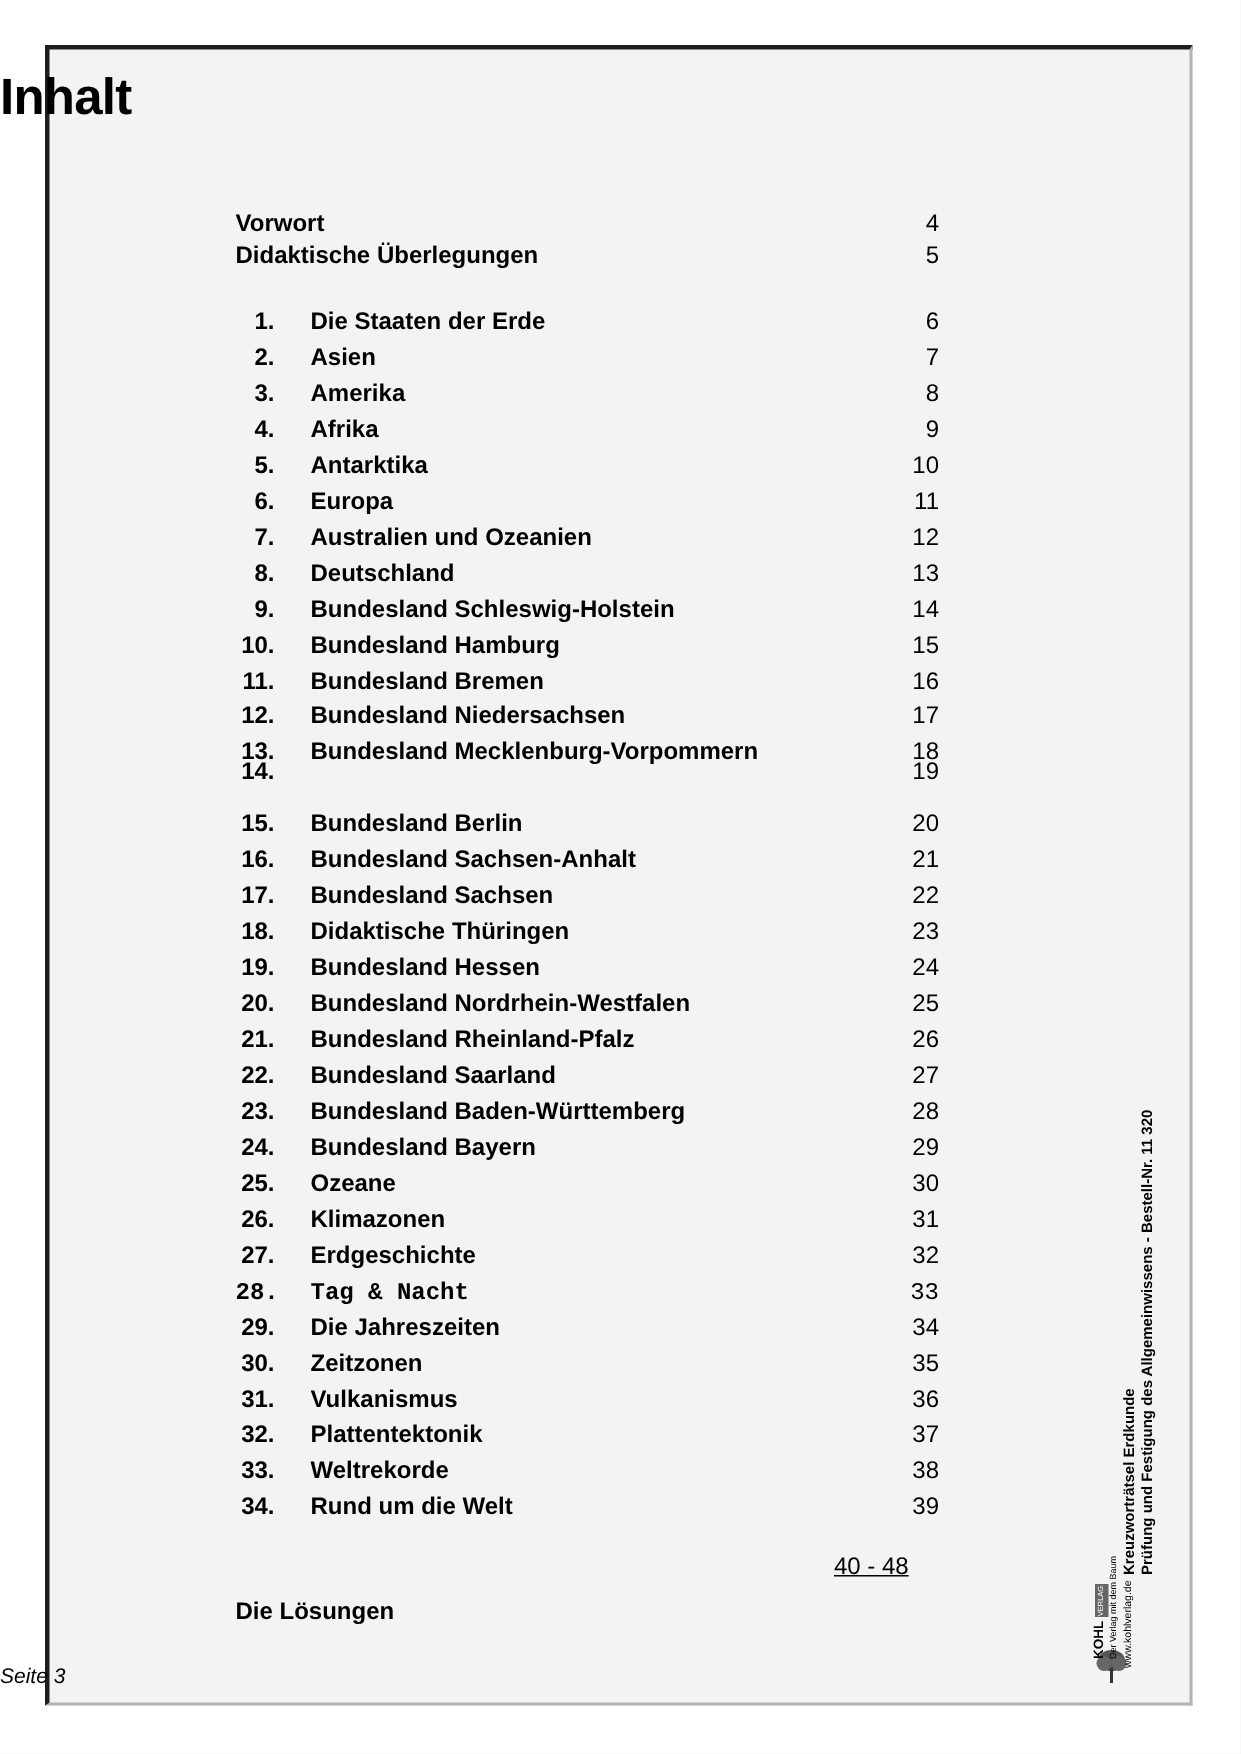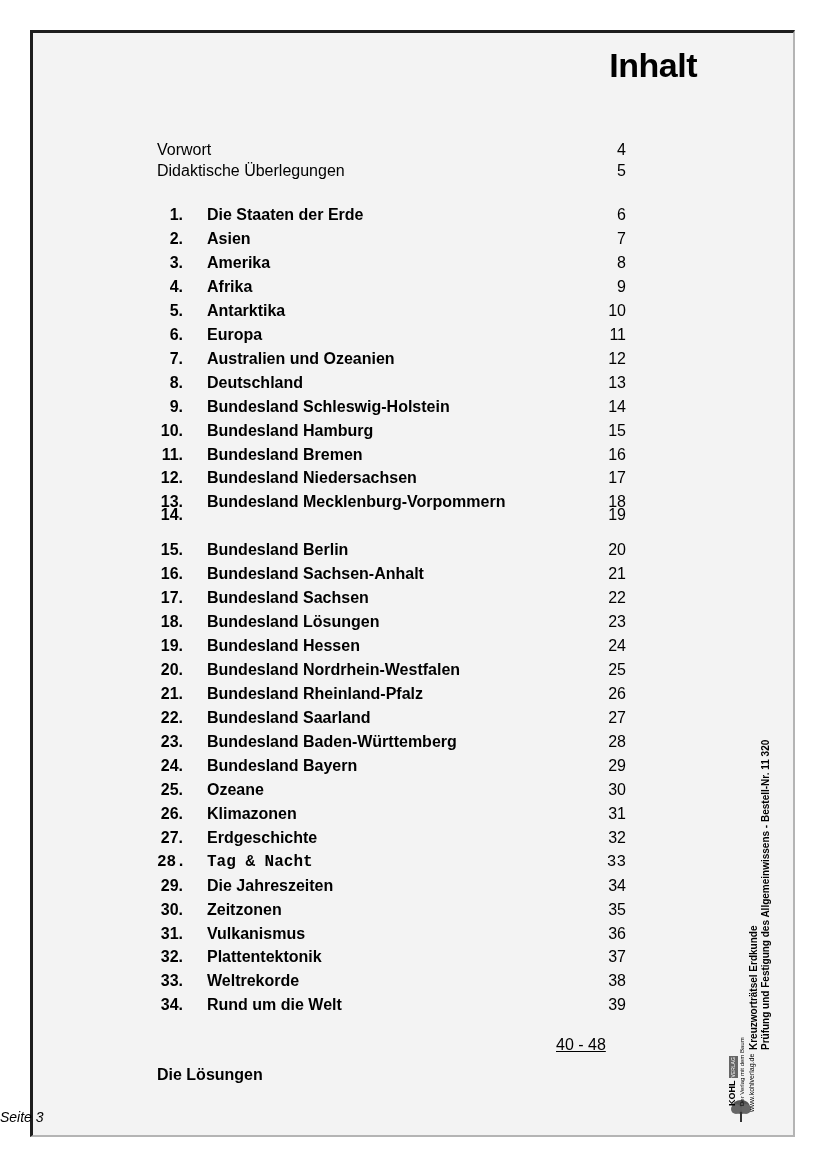--- a/index.html
+++ b/index.html
@@ -8,27 +8,27 @@
       font-family: "Liberation Sans", sans-serif; color: #000;
     }
     .page {
       position: absolute; left: 30px; top: 30px; width: 765px; height: 1107px;
       background: #f3f3f3;
       border-left: 3px solid #1e1e1e; border-top: 3px solid #1e1e1e;
       border-right: 2px solid #b4b4b4; border-bottom: 2px solid #b4b4b4;
       box-sizing: border-box;
     }
     .title {
-      position: absolute; left: 0; top: 46px; width: 697px; text-align: right;
+      position: absolute; left: 0; top: 46px; width: 697px; text-align: left;
       font-size: 34px; font-weight: bold; letter-spacing: -0.5px;
     }
     .row { position: absolute; left: 0; width: 827px; height: 24px; font-size: 16px; line-height: 24px; }
     .row .num { position: absolute; left: 157px; width: 26px; text-align: right; font-weight: bold; }
     .row .lbl { position: absolute; left: 207px; white-space: nowrap; font-weight: bold; }
-    .row .lbl.plain { left: 157px; font-weight: normal; }
+    .row .lbl.plain { left: 157px; font-weight: bold; }
     .row .lbl.bold-left { left: 157px; font-weight: bold; margin-top: 30px; }
     .row .pg { position: absolute; left: 560px; width: 66px; text-align: right; }
     .row .pg.wide { left: 556px; width: 100px; text-align: left; text-decoration: underline; }
     .footer {
       position: absolute; left: 0; top: 1109px; width: 827px; text-align: left;
       font-size: 14px; font-style: italic;
     }
     .side {
       position: absolute; left: 748px; top: 1050px; width: 320px; height: 40px;
       transform-origin: 0 0; transform: rotate(-90deg);
@@ -144,21 +144,21 @@
       <span class="lbl">Bundesland Sachsen-Anhalt</span>
       <span class="pg">21</span>
     </div>
     <div class="row" style="top: 586px;">
       <span class="num">17.</span>
       <span class="lbl">Bundesland Sachsen</span>
       <span class="pg">22</span>
     </div>
     <div class="row" style="top: 610px;">
       <span class="num">18.</span>
-      <span class="lbl">Bundesland Lösungen</span>
+      <span class="lbl">Didaktische Thüringen</span>
       <span class="pg">23</span>
     </div>
     <div class="row" style="top: 634px;">
       <span class="num">19.</span>
       <span class="lbl">Bundesland Hessen</span>
       <span class="pg">24</span>
     </div>
     <div class="row" style="top: 658px;">
       <span class="num">20.</span>
       <span class="lbl">Bundesland Nordrhein-Westfalen</span>

